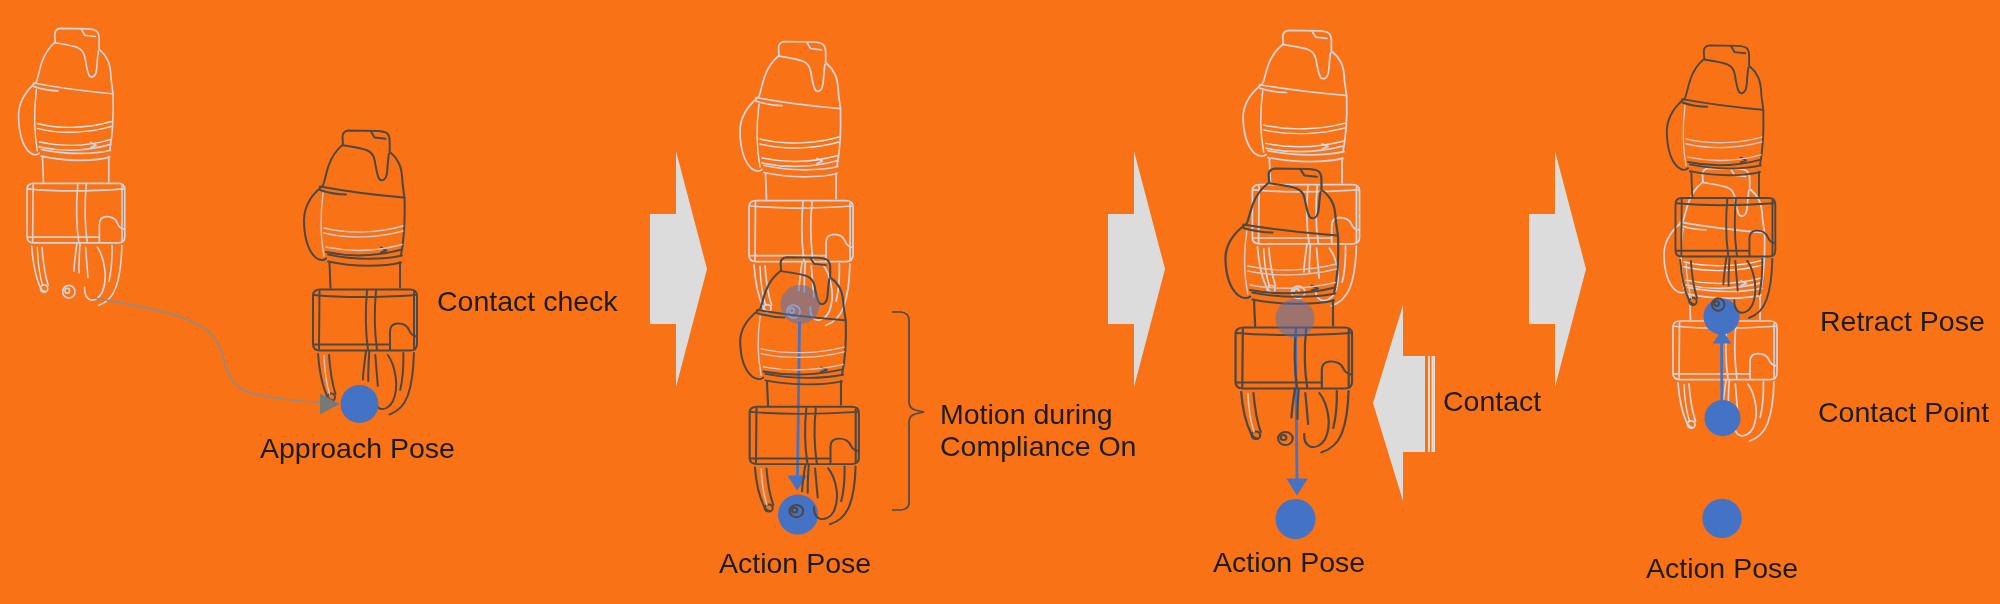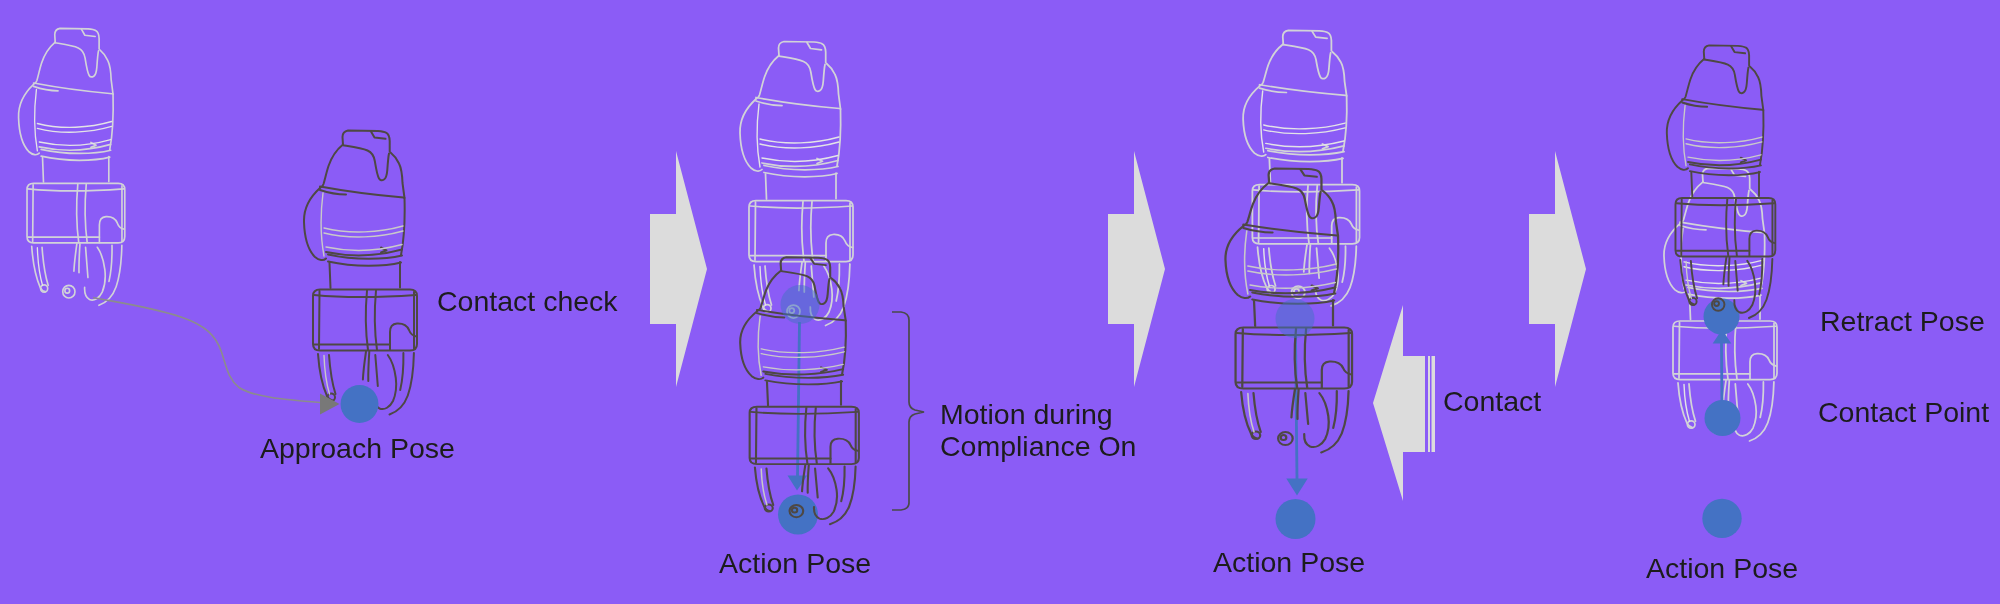--- a/index.html
+++ b/index.html
@@ -1,16 +1,16 @@
 <!DOCTYPE html>
 <html><head>
 <meta charset="utf-8">
 <style>
   html,body{margin:0;padding:0;background:#ffffff;}
-  #canvas{position:relative;width:2000px;height:604px;background:#8b5cf6;overflow:hidden;}
+  #canvas{position:relative;width:2000px;height:604px;background:#f97316;overflow:hidden;}
   svg text{font-family:"Liberation Sans",sans-serif;fill:#1c1c1c;}
 </style>
 </head>
 <body>
 <div id="canvas">
 <svg width="2000" height="604" viewBox="0 0 2000 604" xmlns="http://www.w3.org/2000/svg">
 <defs>
 <g id="grip" fill="none" stroke-linecap="round" stroke-linejoin="round" stroke-width="var(--sw,1.75)">
 
   <path d="M43,18 L42.5,10 Q42.5,4.5 48,3.5 L78,4 Q84,4.5 86,5.7 Q89.5,7.5 89.7,14 L89.7,24.5"></path>

